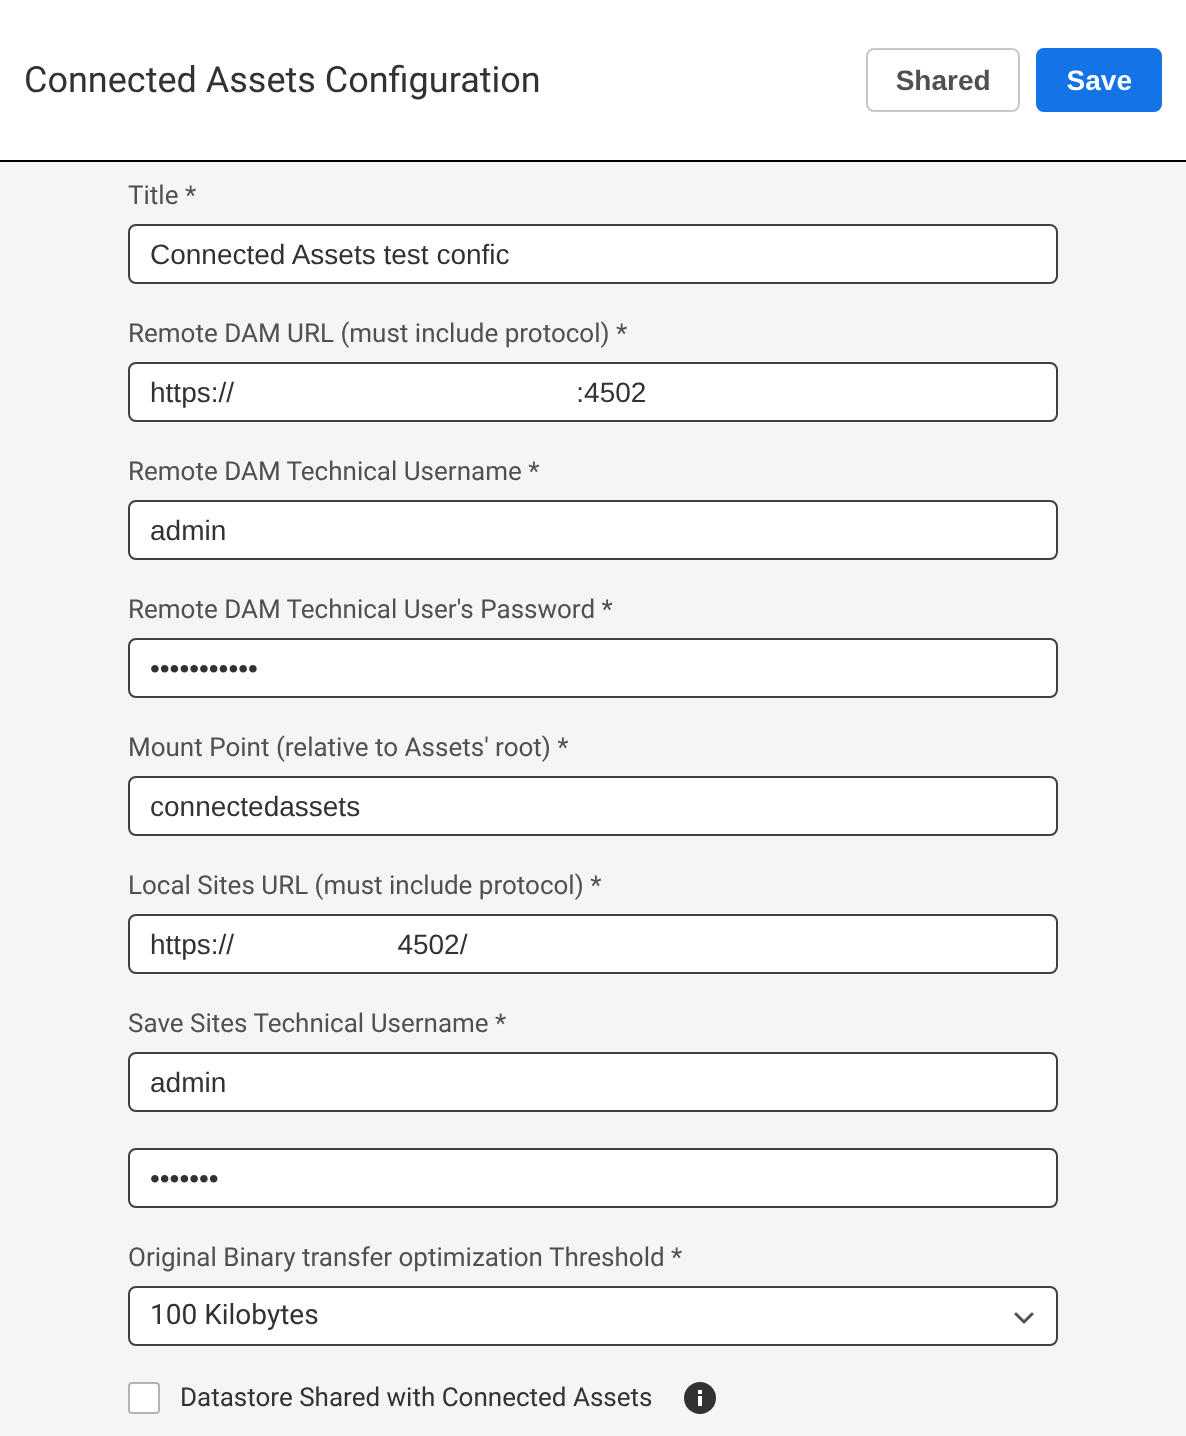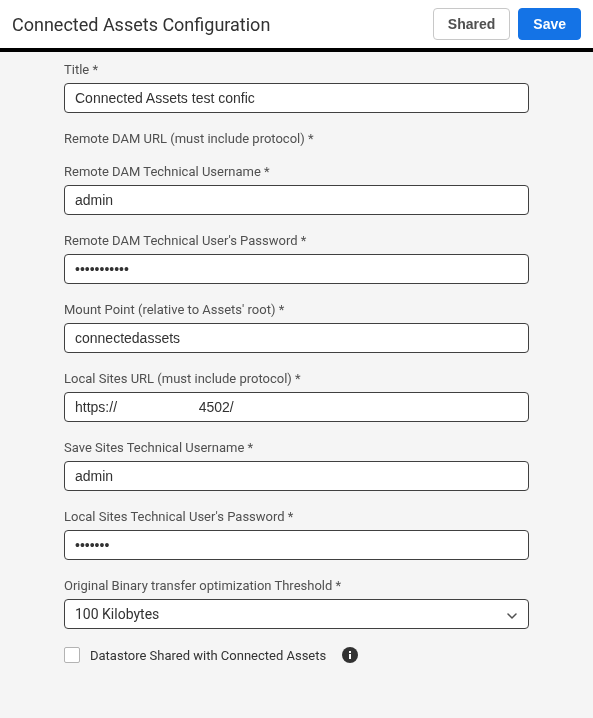--- a/index.html
+++ b/index.html
@@ -13,22 +13,22 @@
   }
   .wrapper {
     width: 593px;
     background: #f5f5f5;
   }
   .header {
     display: flex;
     align-items: center;
     justify-content: space-between;
     background: #ffffff;
-    padding: 8px 12px;
-    border-bottom: 4px solid #000000;
+    padding: 24px 12px;
+    border-bottom: 1px solid #000000;
   }
   .header-title {
     font-size: 18px;
     font-weight: 400;
     color: #323232;
     flex: 1;
   }
   .header-actions {
     display: flex;
     gap: 8px;
@@ -130,20 +130,21 @@
 
   <div class="form-area">
 
     <div class="field">
       <label class="field-label">Title *</label>
       <input class="field-input" value="Connected Assets test confic" style="">
     </div>
 
     <div class="field">
       <label class="field-label">Remote DAM URL (must include protocol) *</label>
+      <input class="field-input" value="https://                                            :4502" style="">
     </div>
 
     <div class="field">
       <label class="field-label">Remote DAM Technical Username *</label>
       <input class="field-input" value="admin" style="">
     </div>
 
     <div class="field">
       <label class="field-label">Remote DAM Technical User's Password *</label>
       <input type="text" class="field-input" value="•••••••••••" style="">
@@ -158,21 +159,20 @@
       <label class="field-label">Local Sites URL (must include protocol) *</label>
       <input class="field-input" value="https://                     4502/" style="">
     </div>
 
     <div class="field">
       <label class="field-label">Save Sites Technical Username *</label>
       <input class="field-input" value="admin" style="">
     </div>
 
     <div class="field">
-      <label class="field-label">Local Sites Technical User's Password *</label>
       <input type="text" class="field-input" value="•••••••" style="">
     </div>
 
     <div class="field">
       <label class="field-label">Original Binary transfer optimization Threshold *</label>
       <div class="select-wrap">
         <div class="field-select" style="display:flex;align-items:center;">
           <span>100 Kilobytes</span>
         </div>
         <span class="select-caret">

